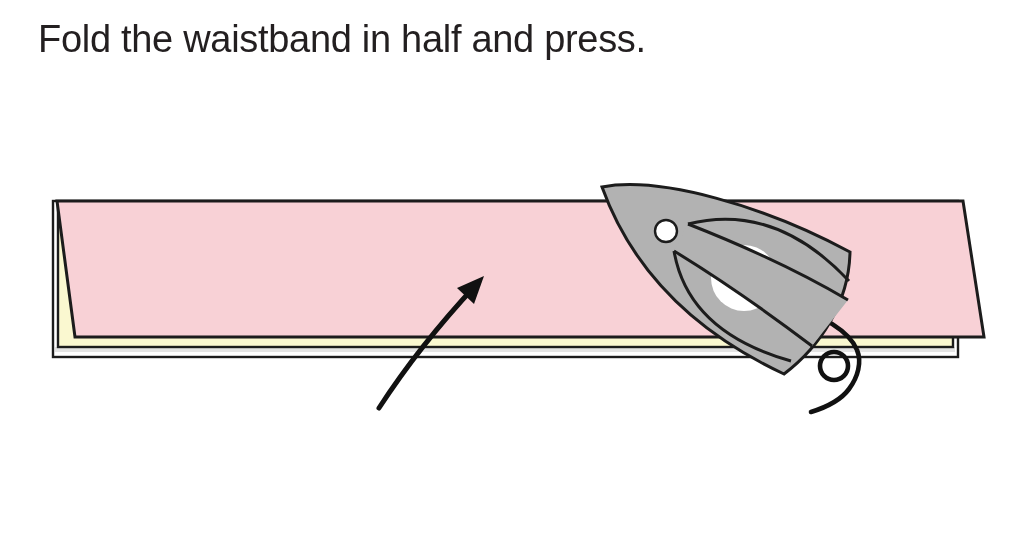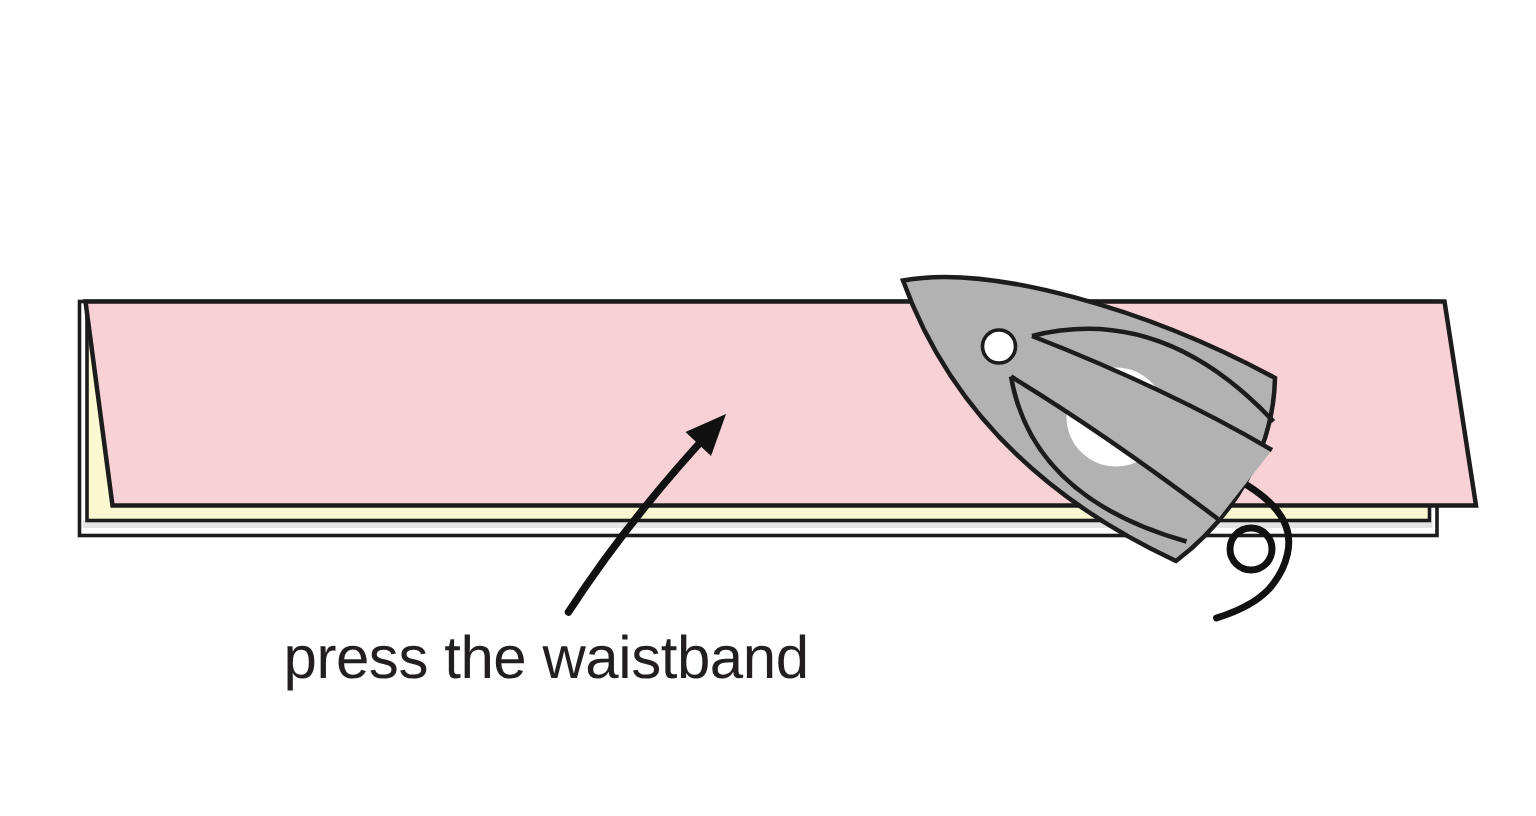--- a/index.html
+++ b/index.html
@@ -21,20 +21,21 @@
   .mid{stroke-width:3;}
   .cordline{stroke:#111111;stroke-width:4.6;fill:none;stroke-linecap:round;}
   .arrowline{stroke:#111111;stroke-width:5;fill:none;stroke-linecap:round;}
   .nofill{fill:none;}
 </style>
 </head>
 <body>
 
 <div class="canvas">
 
+  <div class="title">Fold the waistband in half and press.</div>
 
   <svg class="scene" width="1024" height="544" viewBox="0 0 1024 544">
 
     <g>
 
       <rect x="53" y="201" width="905" height="156" class="outline thin" fill="#ffffff"></rect>
 
       <rect x="55" y="347" width="900" height="5" stroke="none" fill="#e4e4e4"></rect>
 
       <rect x="58" y="204" width="895" height="143" class="outline thin" fill="#faf8d0"></rect>
@@ -60,15 +61,14 @@
 
       <path d="M688,224 Q780,260 848,300 L812,346 Q738,290 674,251 Z" stroke="none" fill="#b2b2b2"></path>
 
       <path d="M688,224 Q780,260 848,300" class="outline mid nofill"></path>
       <path d="M674,251 Q738,290 812,346" class="outline mid nofill"></path>
       <path d="M688,224 Q775,202 849,281" class="outline mid nofill"></path>
       <path d="M674,251 Q688,332 791,361" class="outline mid nofill"></path>
     </g>
   </svg>
 
-  <div class="caption">press the waistband</div>
 
 </div>
 
 </body></html>

